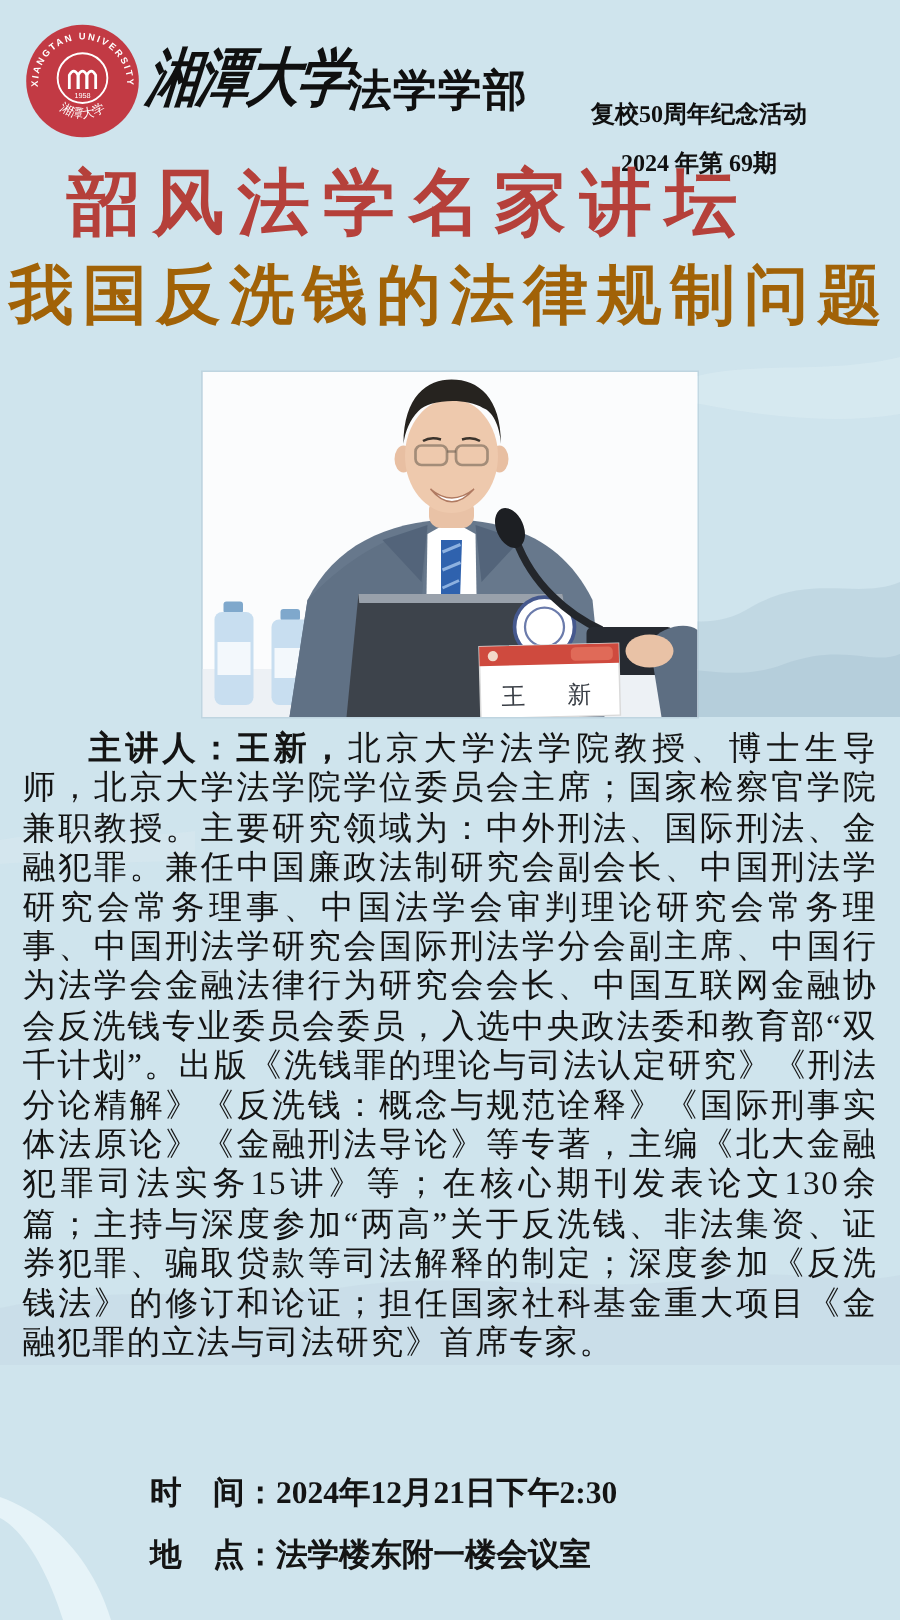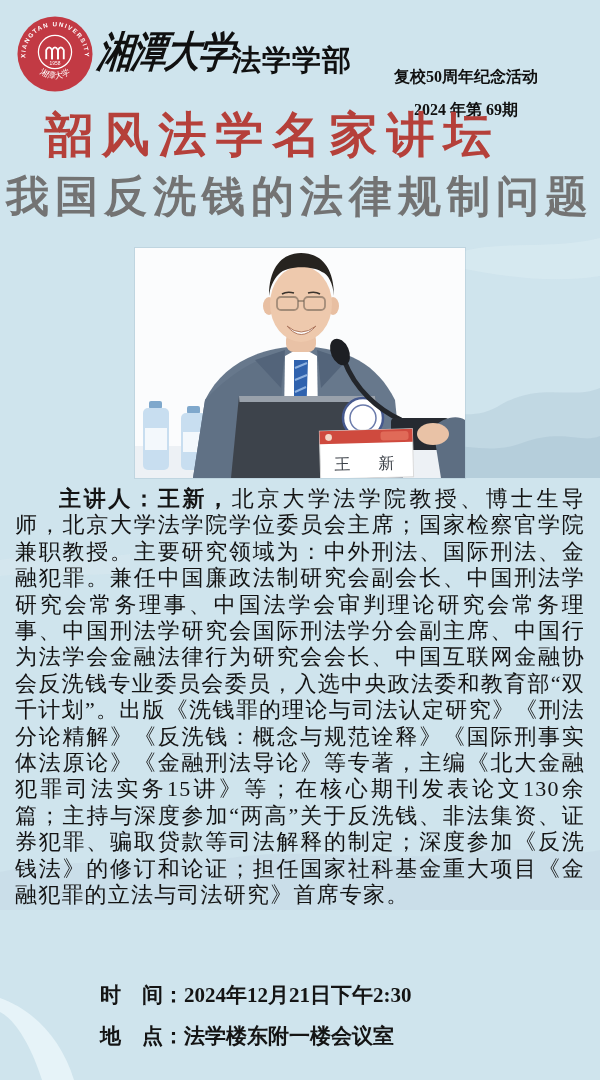--- a/index.html
+++ b/index.html
@@ -28,21 +28,21 @@
   }
 
   
   .title-forum {
     position:absolute; left:0; top:103px; width:536px; text-align:center;
     font-size:48px; font-weight:bold; color:#b5403a; letter-spacing:9px;
     text-indent:9px; white-space:nowrap;
   }
   .title-lecture {
     position:absolute; left:0; top:168px; width:545px; text-align:center;
-    font-size:43px; font-weight:bold; color:#737373; letter-spacing:6px;
+    font-size:43px; font-weight:bold; color:#a16207; letter-spacing:6px;
     text-indent:6px; white-space:nowrap;
   }
 
   
   .photo { position:absolute; left:135px; top:248px; width:330px; height:230px; box-shadow:0 0 0 1px rgba(160,185,200,.35); }
   .photo svg { display:block; width:330px; height:230px; }
 
   
   .bio {
     position:absolute; left:15px; top:486px; width:570px;

